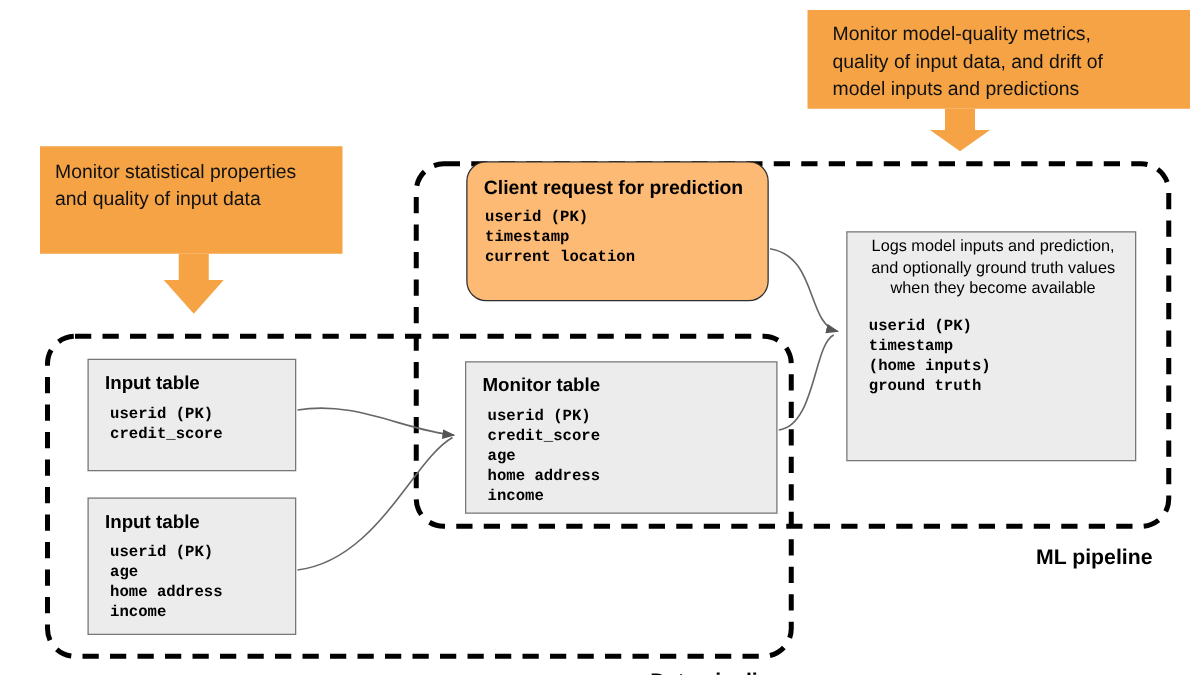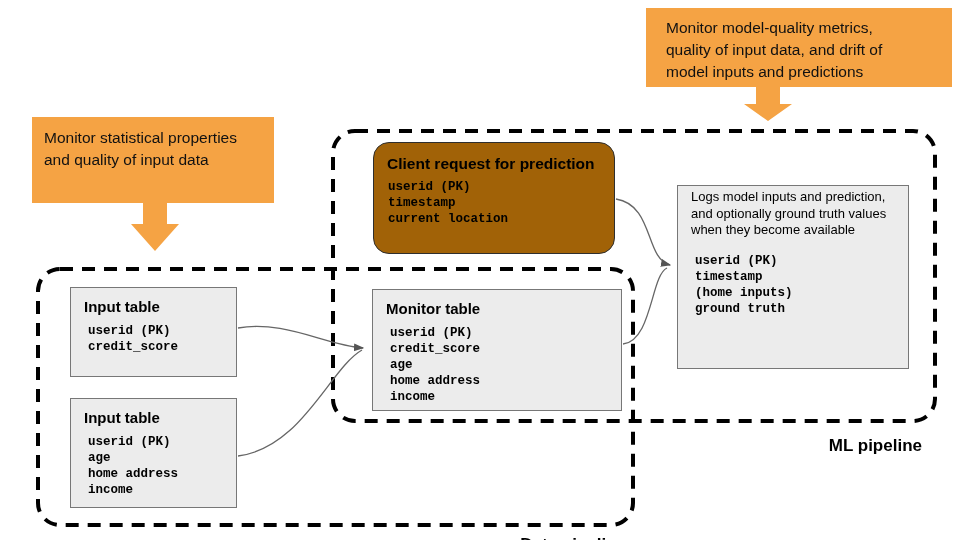--- a/index.html
+++ b/index.html
@@ -14,29 +14,29 @@
     font-size:15.5px; line-height:22px; box-sizing:border-box;
   }
   #callout-left { left:32px; top:117px; width:242px; height:86px; padding:10px 36px 16px 12px; }
   #callout-top  { left:646px; top:8px;  width:306px; height:79px; padding:9px 36px 0 20px; }
 
   .table {
     position:absolute; background:#ECECEC; border:1px solid #777777;
     box-sizing:border-box;
   }
   .t-title { font-weight:bold; font-size:15px; padding:10px 0 0 13px; white-space:nowrap; }
-  .t-desc  { font-size:13px; line-height:16.5px; padding:3px 10px 0 13px; }
+  .t-desc  { font-size:13px; line-height:16.5px; padding:3px 10px 0 13px;text-align:center; }
   .t-fields {
     font-family:"Liberation Mono", monospace; font-weight:bold;
     font-size:12.5px; line-height:16px; padding:8px 0 0 17px; white-space:nowrap;
   }
   .gap-lg { padding-top:14px; }
 
-  #client { left:373px; top:142px; width:242px; height:112px;
-            background:#a16207; border:1px solid #2e2e2e; border-radius:16px; }
+  #client { left:373px; top:129px; width:242px; height:112px;
+            background:#fdba74; border:1px solid #2e2e2e; border-radius:16px; }
   #client .t-title { font-size:15.5px; padding-top:12px; }
   #client .t-fields { padding-top:6px; padding-left:14px; }
 
   #inference  { left:677px; top:185px; width:232px; height:184px; }
   #feature    { left:372px; top:289px; width:250px; height:122px; }
   #input-top  { left:70px;  top:287px; width:167px; height:90px;  }
   #input-bottom { left:70px; top:398px; width:167px; height:110px; }
 
   .pipe-label { position:absolute; font-weight:bold; font-size:17px; text-align:right;margin-top:44px; }
   #label-data { left:480px; top:491px; width:146px; }

